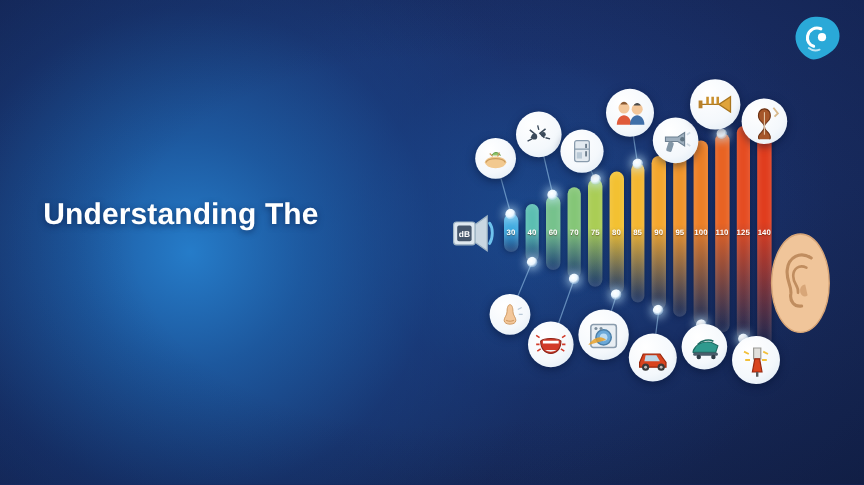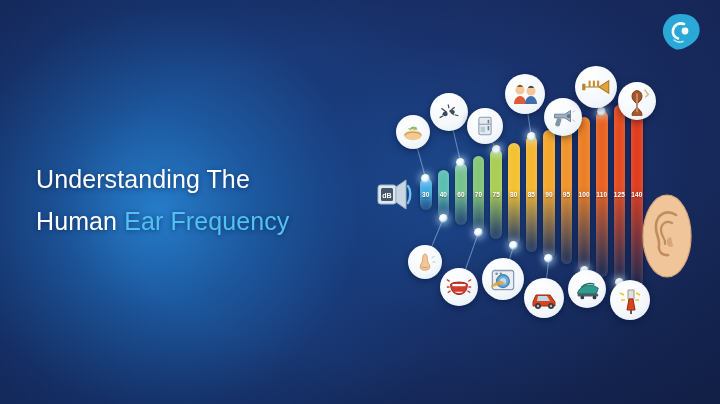--- a/index.html
+++ b/index.html
@@ -17,21 +17,21 @@
   }
   
   #stage:after{
     content:"";position:absolute;inset:0;pointer-events:none;
     background:radial-gradient(ellipse 78% 86% at 50% 50%, rgba(0,0,0,0) 44%, rgba(8,16,48,0.42) 100%);
   }
 
   
   .title-block{position:absolute;left:36px;top:158px;z-index:6;}
   .title-line{
-    font-size:25px;font-weight:normal;letter-spacing:0.1px;line-height:42px;
+    font-size:25px;font-weight:bold;letter-spacing:0.1px;line-height:42px;
     color:#ffffff;white-space:nowrap;
     text-shadow:0 1px 5px rgba(6,20,60,0.55);
   }
   .accent{color:#4fc2f2;}
 
   
   .site-url{
     position:absolute;left:36px;top:350px;z-index:6;
     font-size:13px;color:#cfe0f2;letter-spacing:0.2px;
     text-shadow:0 1px 3px rgba(5,15,45,0.6);
@@ -82,21 +82,20 @@
     <svg viewBox="0 0 42 42" width="42" height="42">
       <path d="M21 2c8 0 14 3 17 9s2 14-4 19-14 9-19 7S4 29 3 21 8 5 14 3c2.4-.8 4.6-1 7-1z" fill="#2aa9d8"></path>
       <path d="M24 12c-5 -2 -10 1 -11 6 -.8 4 1.5 7.5 5 8.5" fill="none" stroke="#ffffff" stroke-width="2.6" stroke-linecap="round"></path>
       <circle cx="25" cy="19" r="3.4" fill="#ffffff"></circle>
       <path d="M14 28c2.5 2 6 2.6 9 1.4" fill="none" stroke="#bfe6f5" stroke-width="1.6" stroke-linecap="round"></path>
     </svg>
   </div>
 
   <div class="title-block">
     <div class="title-line">Understanding The</div>
-    <div class="title-line"><span>Human</span> <span class="accent">Ear Frequency</span></div>
   </div>
 
 
   <div id="chart">
 
     <div class="speaker">
       <svg viewBox="0 0 42 42" width="42" height="42">
         <rect x="4" y="12" width="18" height="19" rx="2.5" fill="#dfe8ef" stroke="#9fb4c4" stroke-width="1"></rect>
         <rect x="7" y="15" width="12" height="13" rx="1.5" fill="#46566b"></rect>
         <text x="13" y="24.5" font-family="Liberation Sans, sans-serif" font-size="7" font-weight="bold" fill="#ffffff" text-anchor="middle">dB</text>

